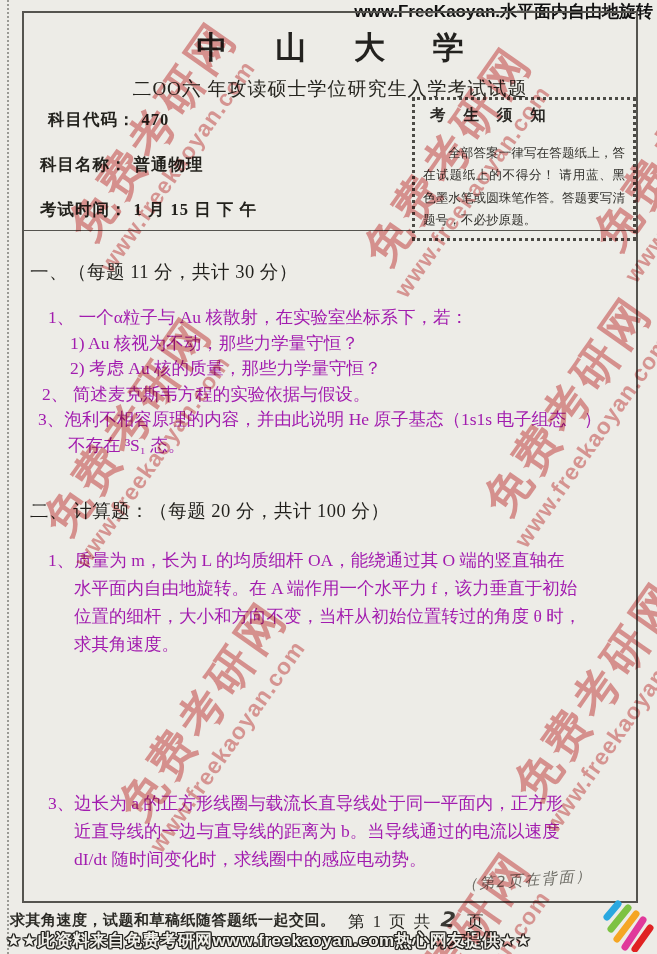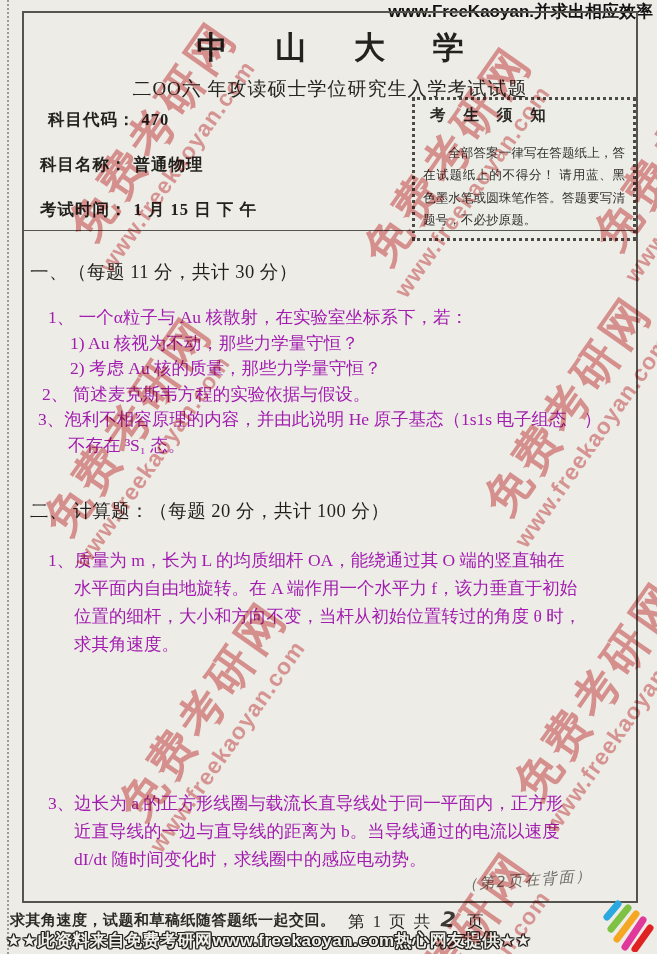--- a/index.html
+++ b/index.html
@@ -102,21 +102,21 @@
   .wm-big{font-size:46px;letter-spacing:5px;color:rgba(205,66,66,0.52);white-space:nowrap;}
   .wm-url{font-size:23px;letter-spacing:1px;color:rgba(205,66,66,0.50);white-space:nowrap;margin-top:-4px;margin-left:-14px;}
 </style>
 </head>
 <body>
 
 <div class="page">
 
   <div class="perforation"></div>
 
-  <div class="site-header">www.FreeKaoyan.并求出相应效率</div>
+  <div class="site-header">www.FreeKaoyan.水平面内自由地旋转</div>
 
   <div class="frame">
 
     <div class="title">中 山 大 学</div>
     <div class="subtitle">二OO六 年攻读硕士学位研究生入学考试试题</div>
 
     <div class="info-row row1">
       <span>科目代码：</span><span class="val">470</span>
     </div>
     <div class="info-row row2">

